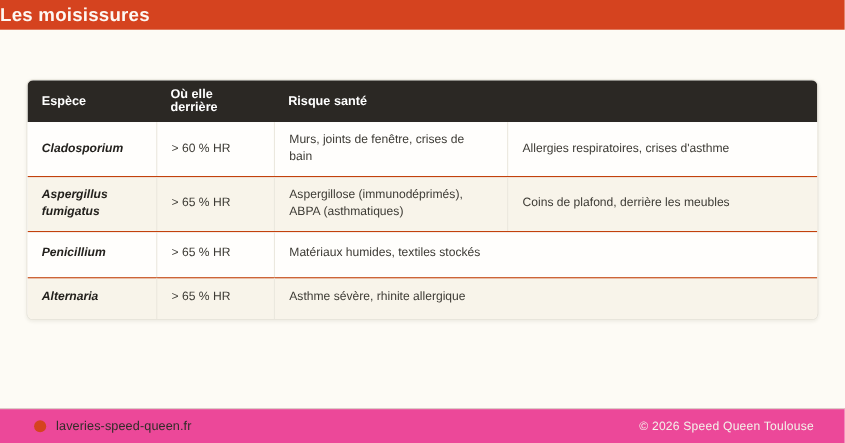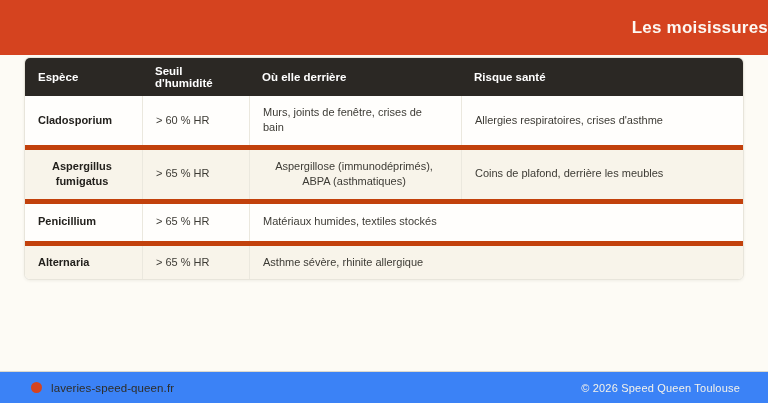--- a/index.html
+++ b/index.html
@@ -13,38 +13,38 @@
     position: relative;
     width: 768px;
     height: 403px;
     background: #fdfbf5;
   }
 
   
   .banner {
     position: absolute;
     top: 0; left: 0; right: 0;
-    height: 55px;
+    height: 27px;
     background: #d5431f;
     display: flex;
     align-items: center;
-    justify-content: flex-end;
+    justify-content: flex-start;
   }
   .banner h1 {
     color: #fdf8f3;
     font-size: 17px;
     font-weight: bold;
     letter-spacing: 0.2px;
   }
 
   
   .mold-table {
     position: absolute;
     left: 24px;
-    top: 57px;
+    top: 72px;
     width: 720px;
     border-radius: 6px;
     overflow: hidden;
     background: #fffefc;
     border: 1px solid #e8e5db;
     box-shadow: 0 1px 3px rgba(60, 50, 30, 0.07);
   }
   .trow {
     display: grid;
     grid-template-columns: 117px 107px 212px 282px;
@@ -56,42 +56,42 @@
   .thead .cell {
     color: #ffffff;
     font-size: 11.5px;
     font-weight: bold;
     padding: 7px 12px 7px 13px;
     display: flex;
     align-items: center;
   }
   .tbody-row { background: #fffefc; }
   .tbody-row.alt { background: #f8f4ea; }
-  .tbody-row + .tbody-row { border-top: 5px solid #c2410c; text-align: center; }
+  .tbody-row + .tbody-row { border-top: 1px solid #c2410c; }
   .tbody-row .cell {
     font-size: 11px;
     line-height: 1.4;
     color: #3d3b35;
     padding: 9px 16px 9px 13px;
     display: flex;
     align-items: center;
   }
   .tbody-row .cell + .cell { border-left: 1px solid #ebe8de; }
-  .cell.species { font-weight: bold; color: #23211d; }
+  .cell.species { font-weight: bold; color: #23211d; font-style: italic; }
   .r1 { min-height: 42px; }
   .r2 { min-height: 43px; }
   .r3 { min-height: 42px; }
   .r4 { min-height: 38px; }
 
   
   .footer {
     position: absolute;
     left: 0; right: 0; bottom: 0;
     height: 32px;
-    background: #3b82f6;
+    background: #ec4899;
     border-top: 1px solid #dbd8cd;
     display: flex;
     align-items: center;
     padding: 0 28px 0 31px;
   }
   .brand-dot {
     width: 11px;
     height: 11px;
     border-radius: 50%;
     background: #d5431f;
@@ -116,21 +116,20 @@
 <div class="page">
 
   <header class="banner">
     <h1>Les moisissures</h1>
   </header>
 
   <section class="mold-table">
 
     <div class="trow thead">
       <div class="cell">Espèce</div>
-      <div class="cell">Seuil d'humidité</div>
       <div class="cell">Où elle derrière</div>
       <div class="cell">Risque santé</div>
     </div>
 
     <div class="trow tbody-row r1">
       <div class="cell species">Cladosporium</div>
       <div class="cell">&gt; 60 % HR</div>
       <div class="cell">Murs, joints de fenêtre, crises de bain</div>
       <div class="cell">Allergies respiratoires, crises d'asthme</div>
     </div>

